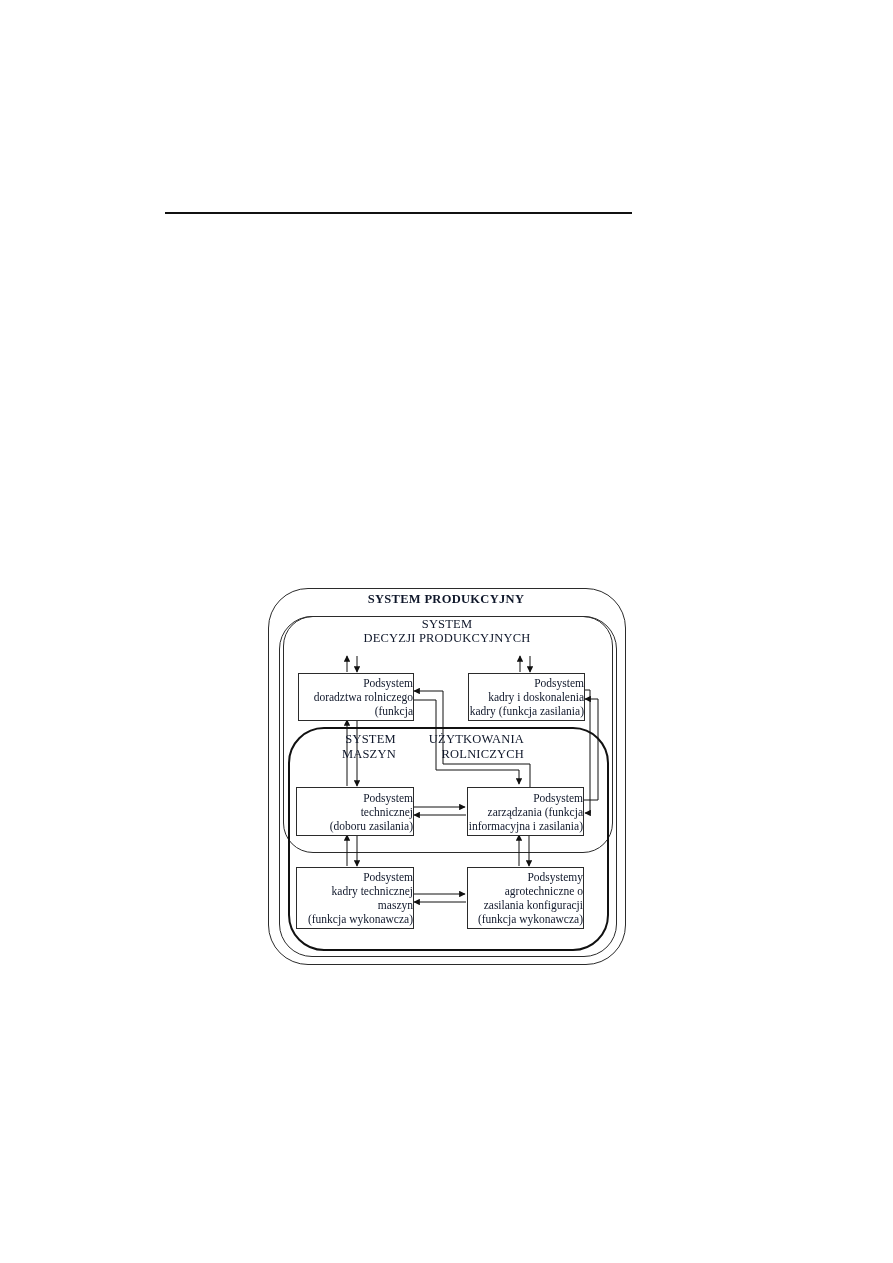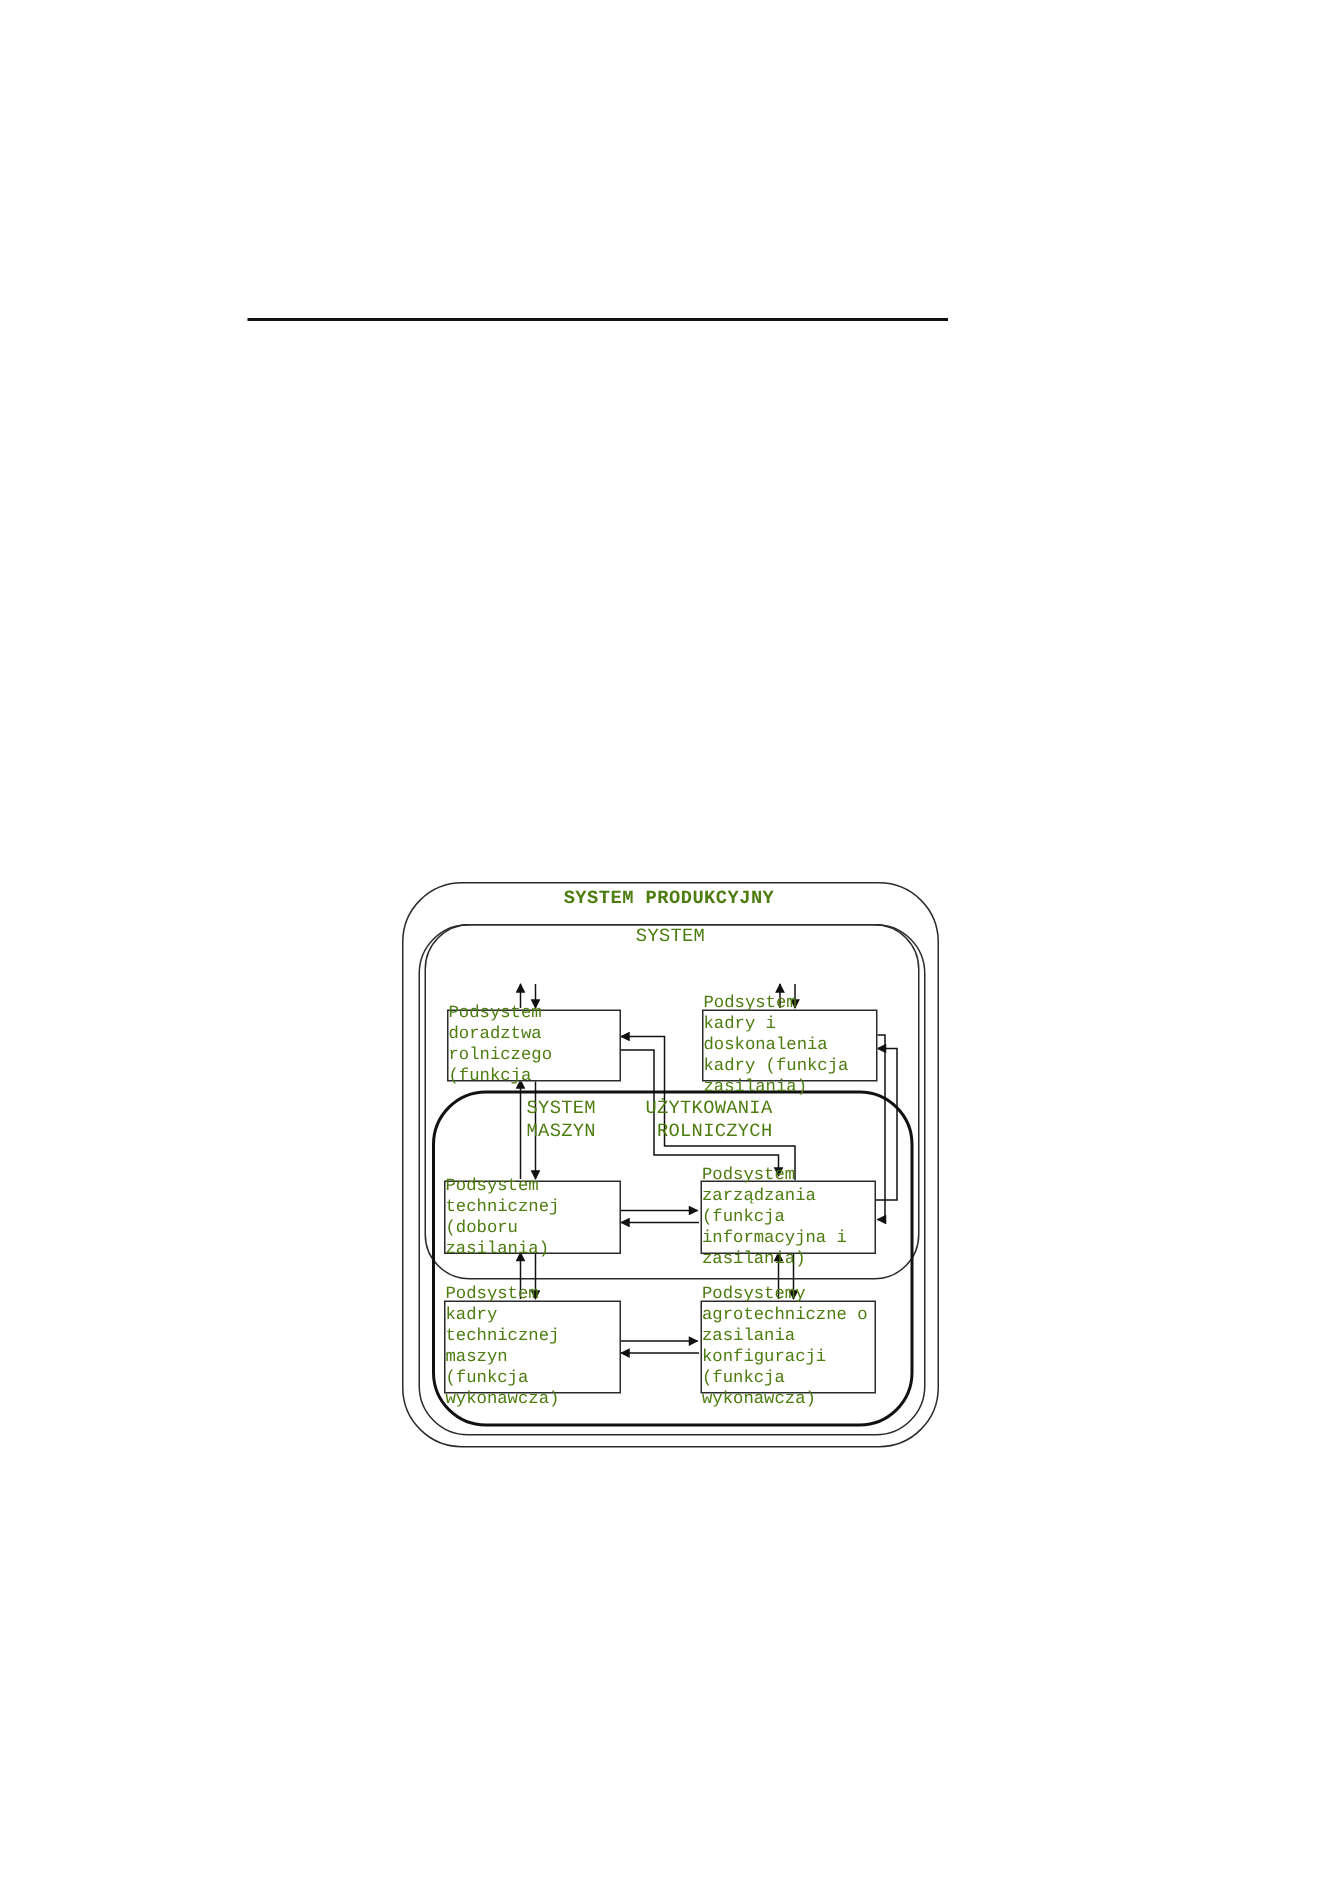--- a/index.html
+++ b/index.html
@@ -1,21 +1,21 @@
 <!DOCTYPE html>
 <html><head>
 <meta charset="utf-8">
 <style>
   html,body{margin:0;padding:0;}
   .page{
     position:relative;
     width:893px;height:1263px;
     background:#ffffff;
-    font-family:Liberation Mono, monospace;
-    color:#4d7c0f;
+    font-family:Liberation Serif, serif;
+    color:#0f172a;
     overflow:hidden;
   }
   .top-rule{
     position:absolute;
     left:165px;top:212px;width:467px;height:2px;
     background:#111;
   }
   .diagram{
     position:absolute;
     left:268px;top:588px;width:360px;height:378px;
@@ -45,21 +45,21 @@
     display:flex;justify-content:center;gap:33px;
     font-size:12.5px;line-height:15px;letter-spacing:.2px;
   }
   .usage-label .col-l{text-align:right;}
   .usage-label .col-r{text-align:right;}
   .sbox{
     position:absolute;
     border:1px solid #2b2b2b;
     background:#ffffff;
     display:flex;flex-direction:column;justify-content:center;
-    text-align:left;
+    text-align:right;
     font-size:11.5px;line-height:14px;
   }
   .sbox.a{left:30px; top:85px; width:114px;height:46px;}
   .sbox.b{left:200px;top:85px; width:115px;height:46px;}
   .sbox.c{left:28px; top:199px;width:116px;height:47px;}
   .sbox.d{left:199px;top:199px;width:115px;height:47px;}
   .sbox.e{left:28px; top:279px;width:116px;height:60px;}
   .sbox.f{left:199px;top:279px;width:115px;height:60px;}
 </style>
 </head>
@@ -112,20 +112,21 @@
         <polyline points="315,102 322,102 322,225 317,225" marker-end="url(#ah)"></polyline>
 
         <polyline points="314,212 330,212 330,111 317,111" marker-end="url(#ah)"></polyline>
       </g>
     </svg>
 
     <div class="dlabel title">SYSTEM PRODUKCYJNY</div>
 
     <div class="dlabel decision">
       <div>SYSTEM</div>
+      <div>DECYZJI PRODUKCYJNYCH</div>
     </div>
 
     <div class="usage-label">
       <div class="col-l">
         <div>SYSTEM</div>
         <div>MASZYN</div>
       </div>
       <div class="col-r">
         <div>UŻYTKOWANIA</div>
         <div>ROLNICZYCH</div>

